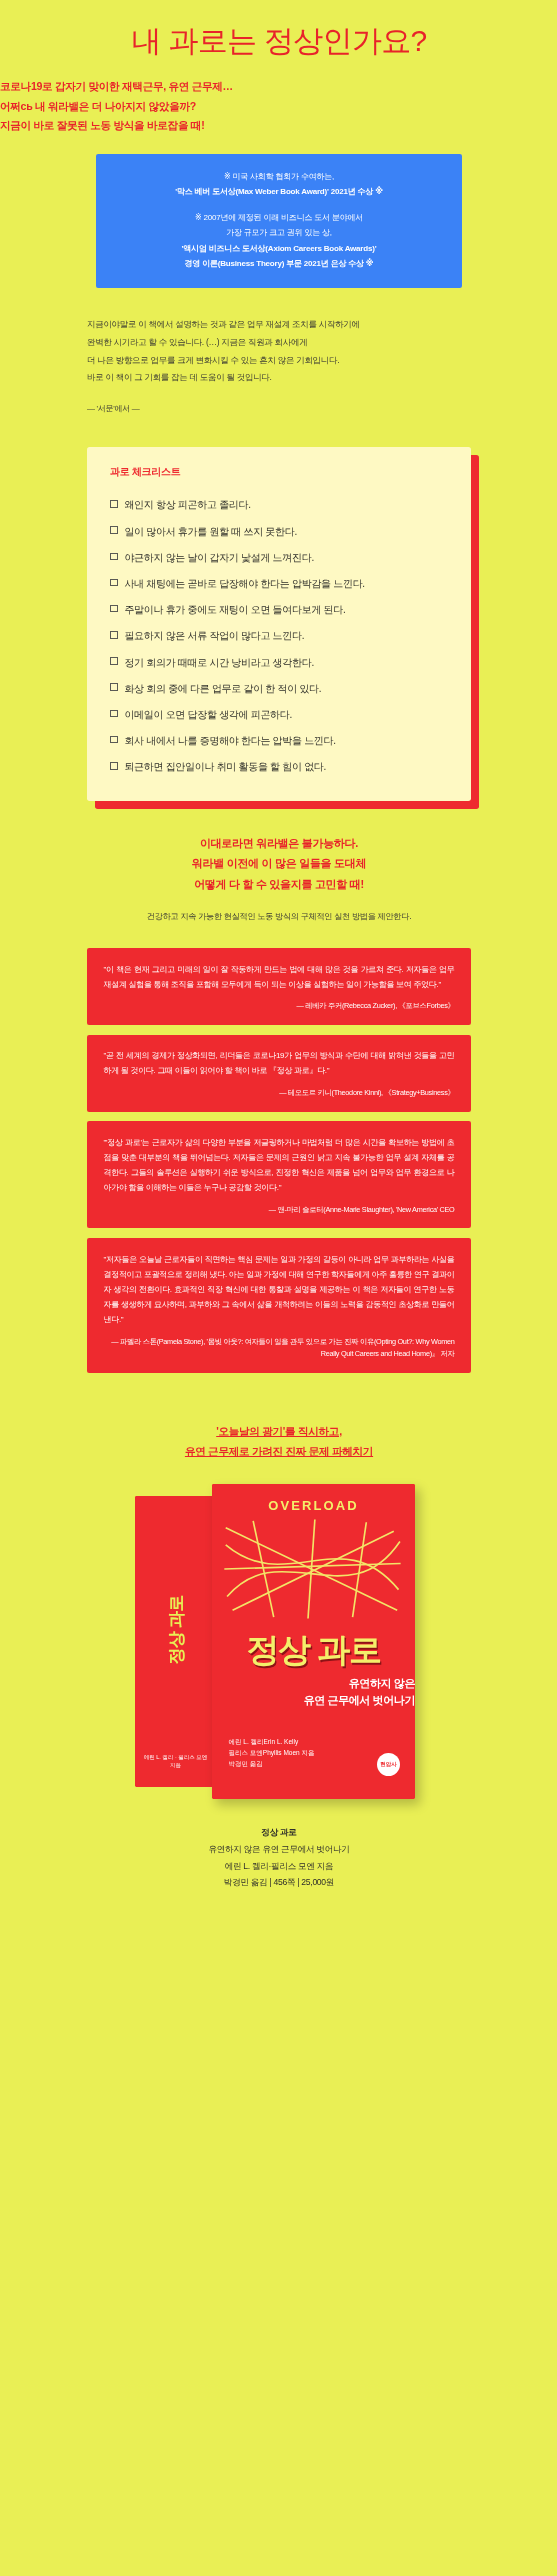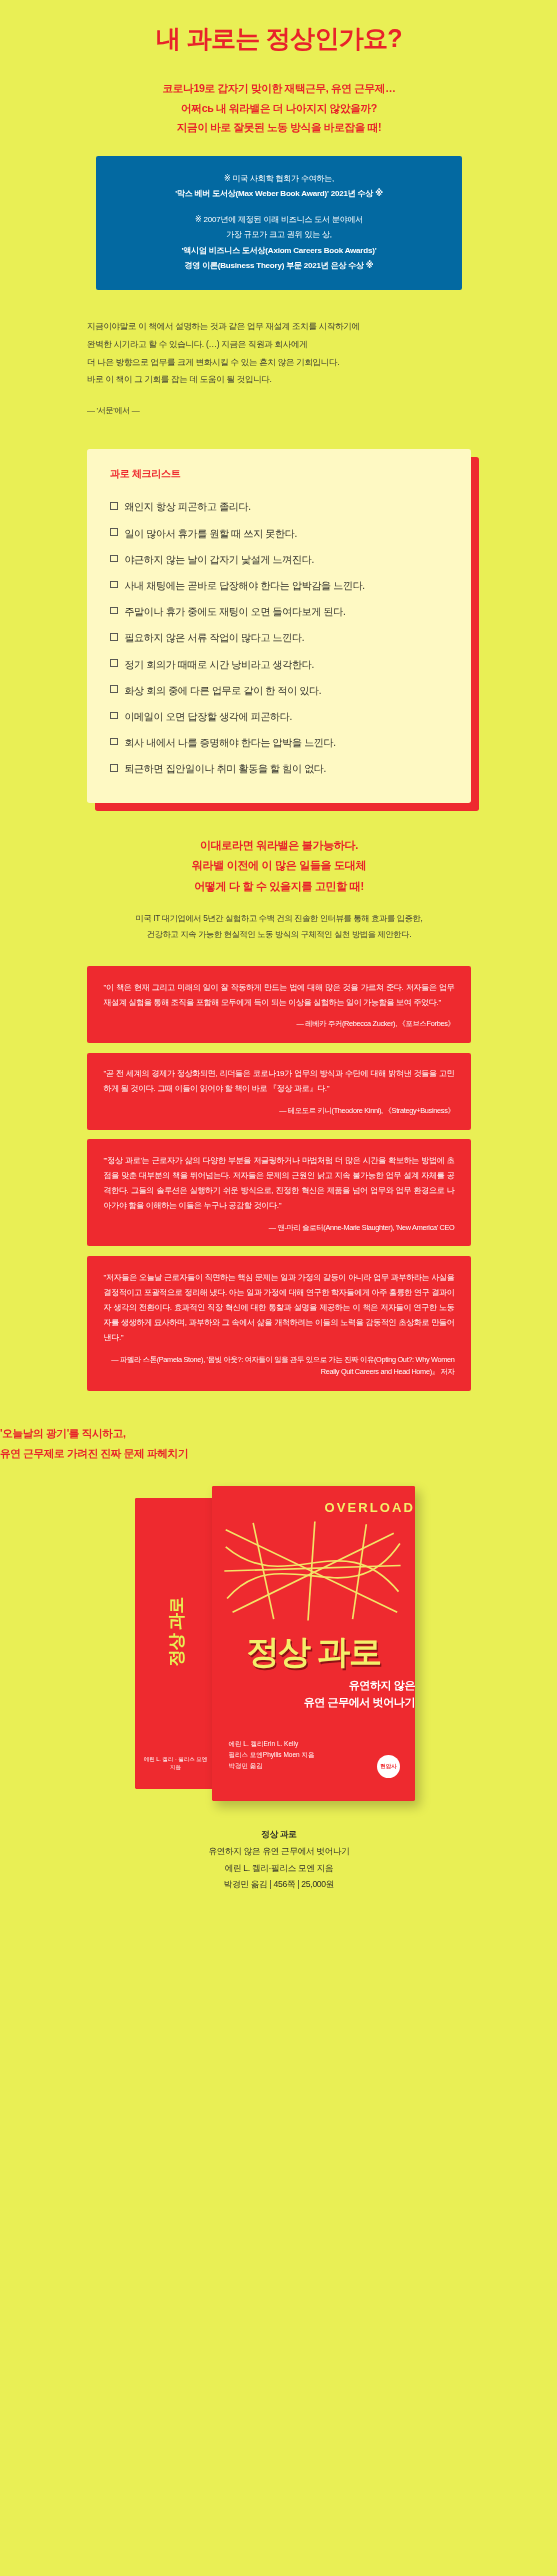--- a/index.html
+++ b/index.html
@@ -19,42 +19,41 @@
     position: relative;
     background: #e9ef55;
     padding-bottom: 27.4px;
   }
 
   
   .headline {
     text-align: center;
     padding-top: 23px;
     color: #e8232a;
-    font-size: 25px;
-    font-weight: 700;
+    font-size: 30px;
+    font-weight: 400;
     letter-spacing: -0.7px;
     line-height: 1.2;
   }
 
   
   .subhead {
-    text-align: center;
-    margin-top: 26px;
+    margin-top: 18px;
     color: #e8232a;
     font-size: 10.6px;
     font-weight: 700;
     line-height: 1.85;
     letter-spacing: -0.3px;
   }
 
   
   .award-box {
     margin: 18px auto 0;
     width: 366px;
-    background: #0369a1;
+    background: #3b82f6;
     color: #ffffff;
     border-radius: 2.1px;
     padding: 15px 18px 16.5px;
     text-align: center;
     font-size: 8px;
     line-height: 1.95;
     letter-spacing: -0.2px;
   }
   .award-box .grp { margin-bottom: 9.6px; }
   .award-box .grp:last-child { margin-bottom: 0; }
@@ -160,26 +159,28 @@
   .quote-text { text-align: justify; }
   .quote-attr {
     margin-top: 8.2px;
     text-align: right;
     font-size: 7.3px;
     line-height: 1.7;
   }
 
   
   .bottom-head {
-    margin-top: 32px;
+    text-align: center;
+    margin-top: 48px;
     color: #e8232a;
     font-size: 10.6px;
     font-weight: 700;
     line-height: 1.9;
     letter-spacing: -0.3px;
+    text-decoration: underline;
   }
 
   
   .book-area {
     margin: 23px auto 0;
     width: 288px;
     height: 322px;
     position: relative;
   }
   .book-back {
@@ -222,21 +223,21 @@
     height: 315px;
     background: #ee2a2f;
     border-radius: 1.4px;
     box-shadow: 4.1px 5.5px 11px rgba(0,0,0,0.22);
     overflow: hidden;
   }
   .book-front .overload {
     position: absolute;
     top: 13.7px;
     width: 100%;
-    text-align: right;
+    text-align: center;
     color: #f4ef6a;
     font-size: 13px;
     font-weight: 700;
     letter-spacing: 2.1px;
   }
   .scribble {
     position: absolute;
     left: 0; top: 30px;
     width: 203px; height: 110px;
   }
@@ -384,21 +385,20 @@
         </div>
     </div>
   </div>
 
   <div class="mid-msg">
     <div>이대로라면 워라밸은 불가능하다.</div>
     <div>워라밸 이전에 이 많은 일들을 도대체</div>
     <div>어떻게 다 할 수 있을지를 고민할 때!</div>
   </div>
   <div class="mid-desc">
-    <div>미국 IT 대기업에서 5년간 실험하고 수백 건의 진솔한 인터뷰를 통해 효과를 입증한,</div>
     <div>건강하고 지속 가능한 현실적인 노동 방식의 구체적인 실천 방법을 제안한다.</div>
   </div>
 
   <div class="quotes" id="quotes">
       <div class="quote-box">
         <div class="quote-text">"이 책은 현재 그리고 미래의 일이 잘 작동하게 만드는 법에 대해 많은 것을 가르쳐 준다. 저자들은 업무 재설계 실험을 통해 조직을 포함해 모두에게 득이 되는 이상을 실험하는 일이 가능함을 보여 주었다."</div>
         <div class="quote-attr">— 레베카 주커(Rebecca Zucker), 《포브스Forbes》</div>
       </div>
       <div class="quote-box">
         <div class="quote-text">"곧 전 세계의 경제가 정상화되면, 리더들은 코로나19가 업무의 방식과 수단에 대해 밝혀낸 것들을 고민하게 될 것이다. 그때 이들이 읽어야 할 책이 바로 『정상 과로』다."</div>

